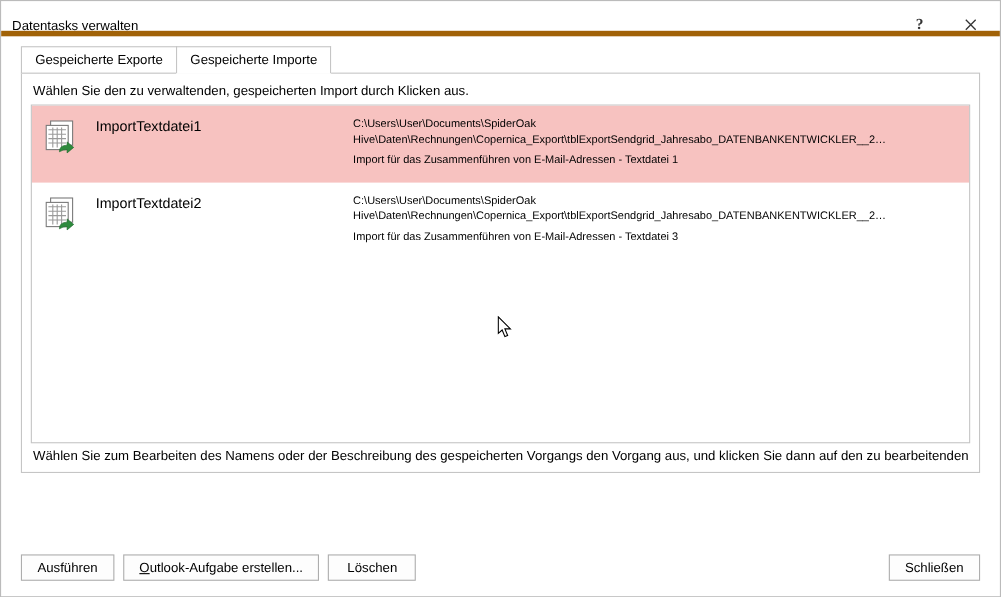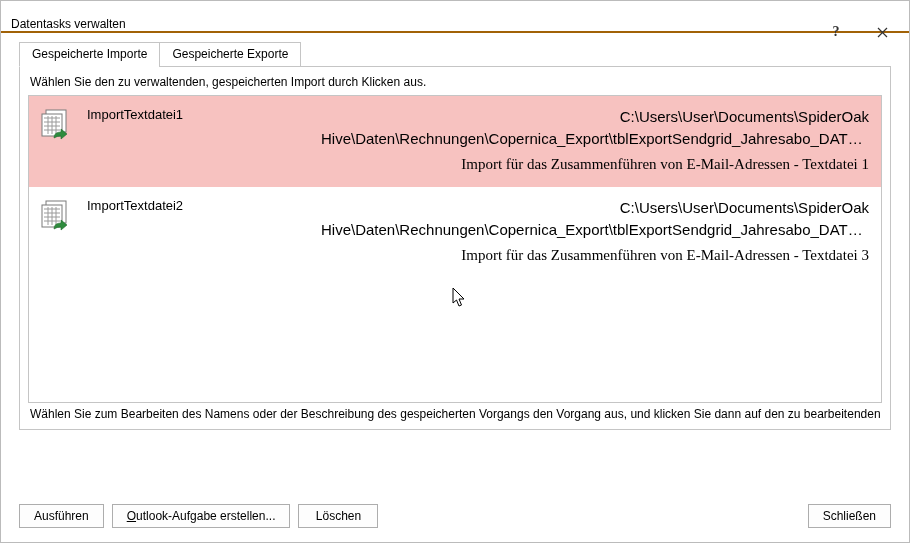--- a/index.html
+++ b/index.html
@@ -10,23 +10,23 @@
   width: 910px;
   height: 543px;
   overflow: hidden;
   border: 1px solid #bbb;
   display: flex;
   flex-direction: column;
 }
 .titlebar {
   height: 32px;
   display: flex;
-  align-items: flex-start;
+  align-items: center;
   padding: 16px 4px 0 10px;
-  border-bottom: 2px solid #a16207;
+  border-bottom: 5px solid #a16207;
 }
 .titlebar .title { flex: 1; font-size: 12px; }
 .titlebar .tb-btn {
   width: 46px;
   height: 30px;
   display: flex;
   align-items: center;
   justify-content: center;
   font-size: 14px;
   color: #333;
@@ -92,31 +92,30 @@
   margin-top: 2px;
 }
 .li-name {
   width: 220px;
   flex-shrink: 0;
   font-size: 13px;
   padding-top: 1px;
 }
 .li-details {
   flex: 1;
-  font-size: 15px;
+  font-size: 10px;
   line-height: 1.45;
   overflow: hidden;
-  text-align: right;
 }
 .li-path {
   white-space: nowrap;
   overflow: hidden;
   text-overflow: ellipsis;
 }
-.li-desc { margin-top: 4px; font-family: Liberation Serif, serif; }
+.li-desc { margin-top: 4px; }
 .instr-bottom {
   margin: 4px 2px 0 2px;
   font-size: 12px;
   white-space: nowrap;
   overflow: hidden;
 }
 .button-bar {
   display: flex;
   padding: 10px 18px 14px 18px;
   gap: 8px;
@@ -148,22 +147,22 @@
   <div class="tb-btn close">
     <svg width="11" height="11" viewBox="0 0 11 11">
       <path d="M1 1 L10 10 M10 1 L1 10" stroke="#333" stroke-width="1.2" fill="none"></path>
     </svg>
   </div>
 </div>
 
 <div class="dialog-body">
   <div class="tabs-wrap">
     <div class="tab-strip">
+      <div class="tab inactive">Gespeicherte Exporte</div>
       <div class="tab active">Gespeicherte Importe</div>
-      <div class="tab inactive">Gespeicherte Exporte</div>
     </div>
     <div class="tab-panel">
       <div class="instr-top">Wählen Sie den zu verwaltenden, gespeicherten Import durch Klicken aus.</div>
       <div class="list">
 
         <div class="list-item selected">
           <div class="li-icon">
             <svg width="32" height="34" viewBox="0 0 32 34">
               <rect x="5" y="2" width="20" height="22" fill="#fff" stroke="#7a7a7a"></rect>
               <rect x="1" y="6" width="20" height="22" fill="#fff" stroke="#7a7a7a"></rect>

